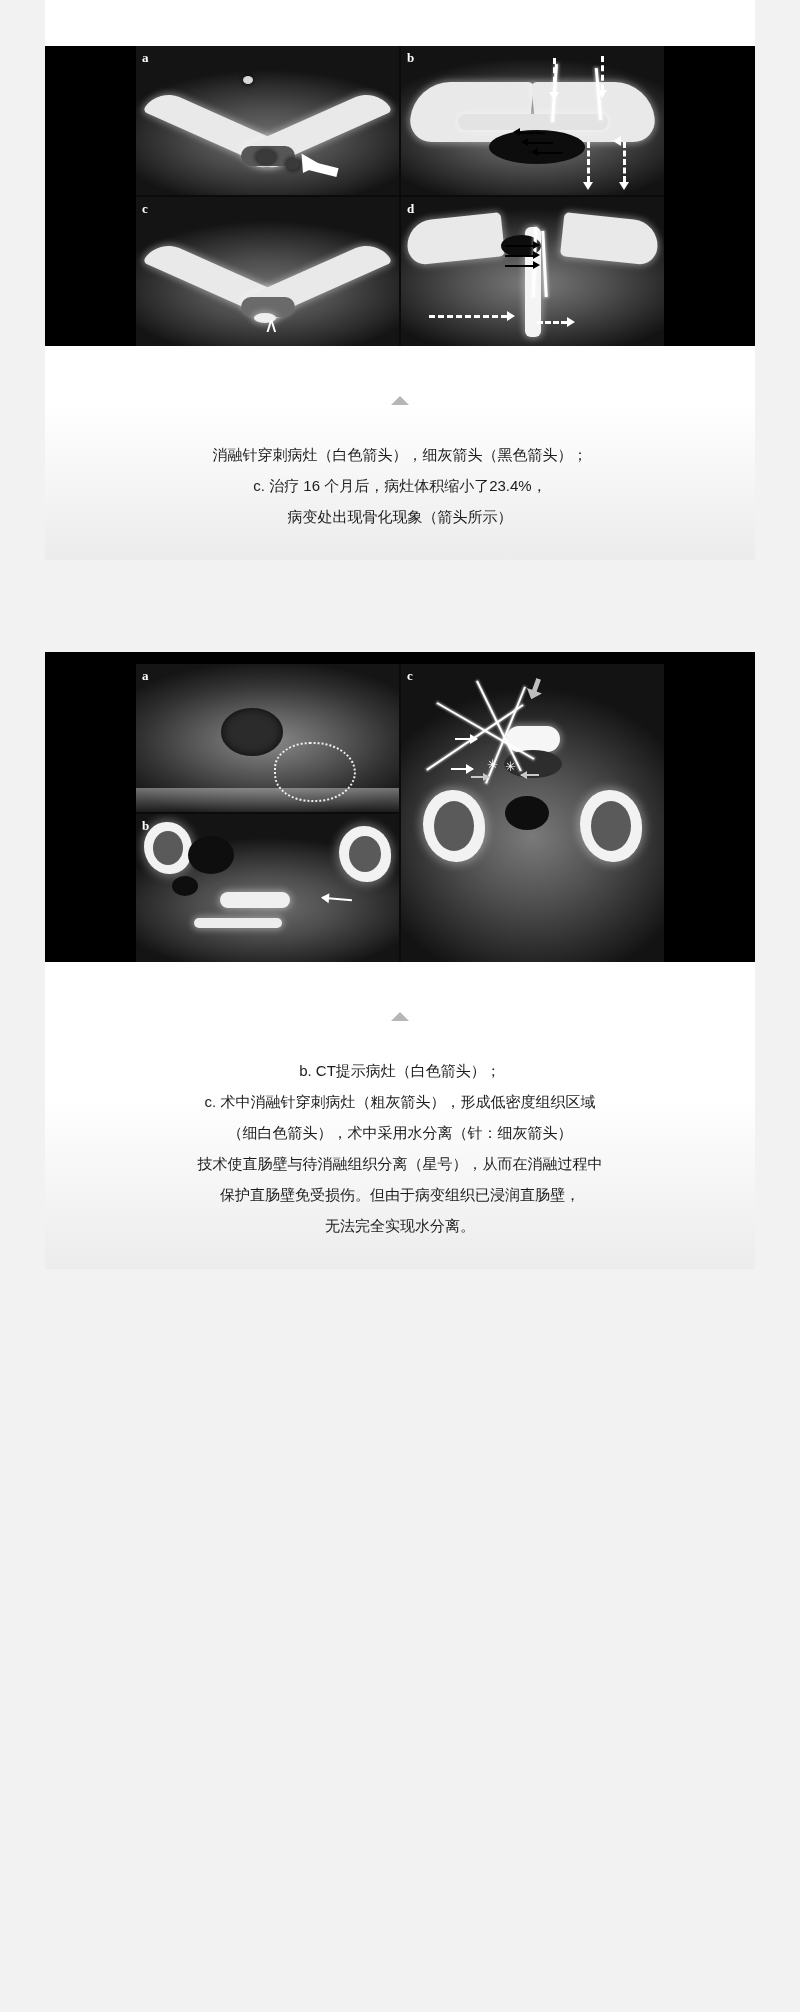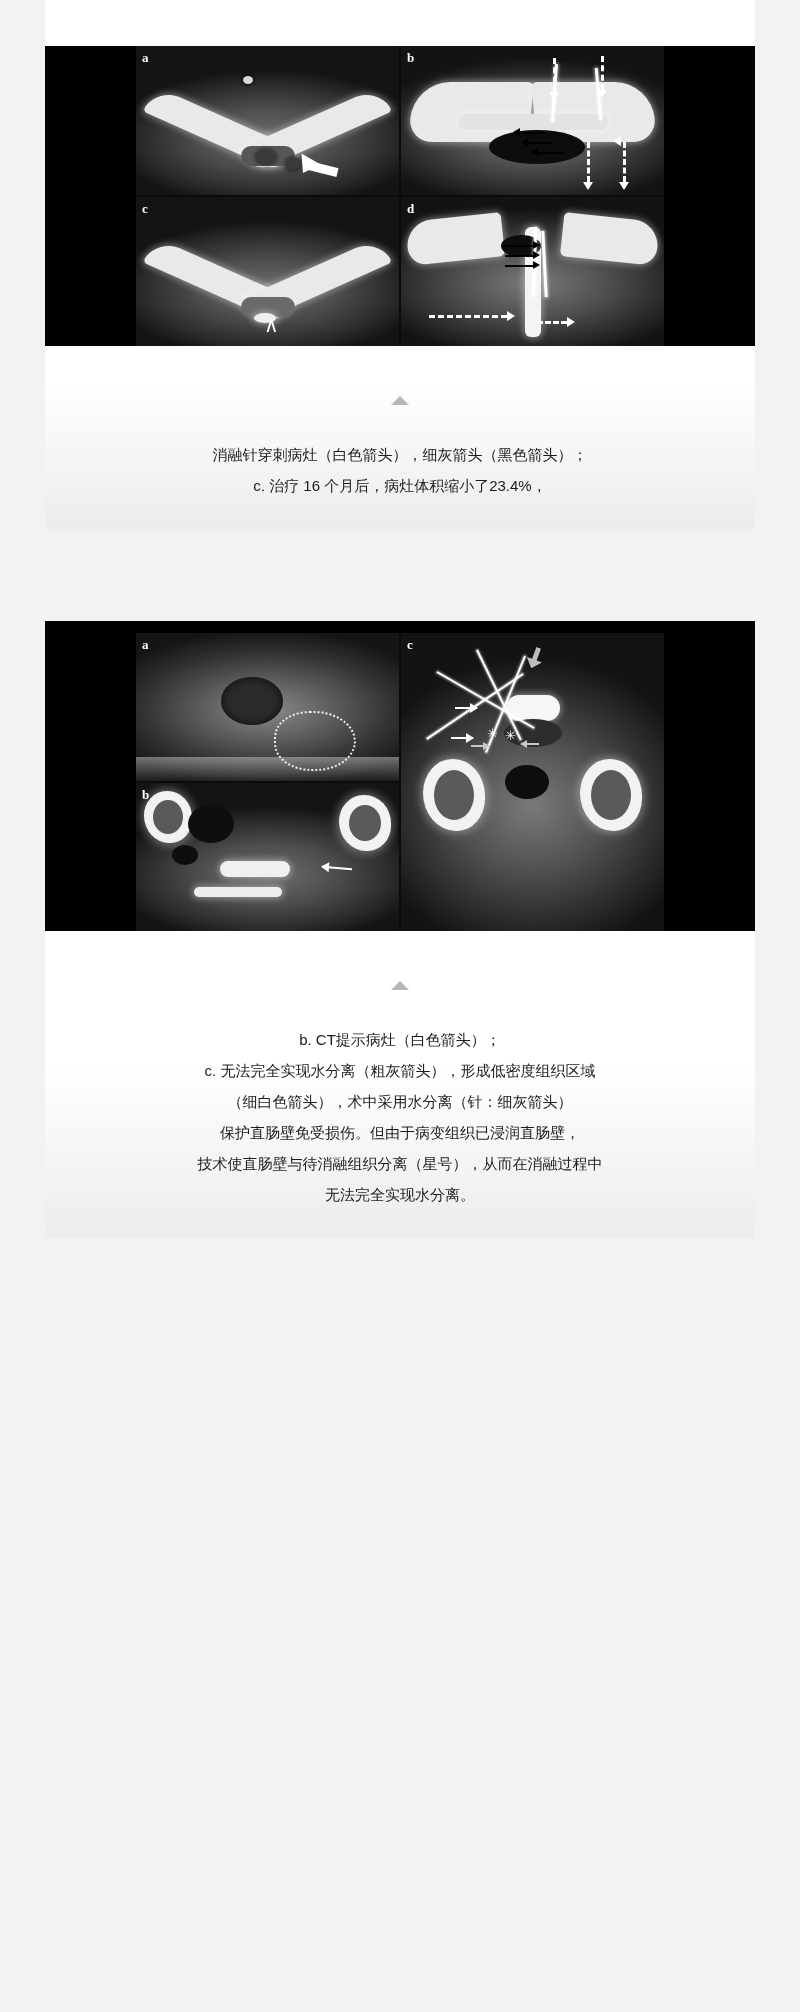--- a/index.html
+++ b/index.html
@@ -431,20 +431,21 @@
       </div>
     </div>
 
     <div class="divider">
       <span class="tri"></span>
     </div>
 
     <div class="caption cap-title">
       <span class="line">消融针穿刺病灶（白色箭头），细灰箭头（黑色箭头）；</span>
       <span class="line">c. 治疗 16 个月后，病灶体积缩小了23.4%，</span>
+      <span class="line">病变处出现骨化现象（箭头所示）</span>
     </div>
   </div>
 
   <div class="spacer-gap"></div>
 
   <div class="figure-block">
 
     <div class="img-wrap" style="padding-top:12px;">
       <div class="fig2-grid">
 
@@ -502,22 +503,22 @@
 
       </div>
     </div>
 
     <div class="divider">
       <span class="tri"></span>
     </div>
 
     <div class="caption cap-title">
       <span class="line">b. CT提示病灶（白色箭头）；</span>
-      <span class="line">c. 无法完全实现水分离（粗灰箭头），形成低密度组织区域</span>
+      <span class="line">c. 术中消融针穿刺病灶（粗灰箭头），形成低密度组织区域</span>
       <span class="line">（细白色箭头），术中采用水分离（针：细灰箭头）</span>
+      <span class="line">技术使直肠壁与待消融组织分离（星号），从而在消融过程中</span>
       <span class="line">保护直肠壁免受损伤。但由于病变组织已浸润直肠壁，</span>
-      <span class="line">技术使直肠壁与待消融组织分离（星号），从而在消融过程中</span>
       <span class="line">无法完全实现水分离。</span>
     </div>
   </div>
 
   <div class="footer-space"></div>
 </div>
 
 </body></html>

